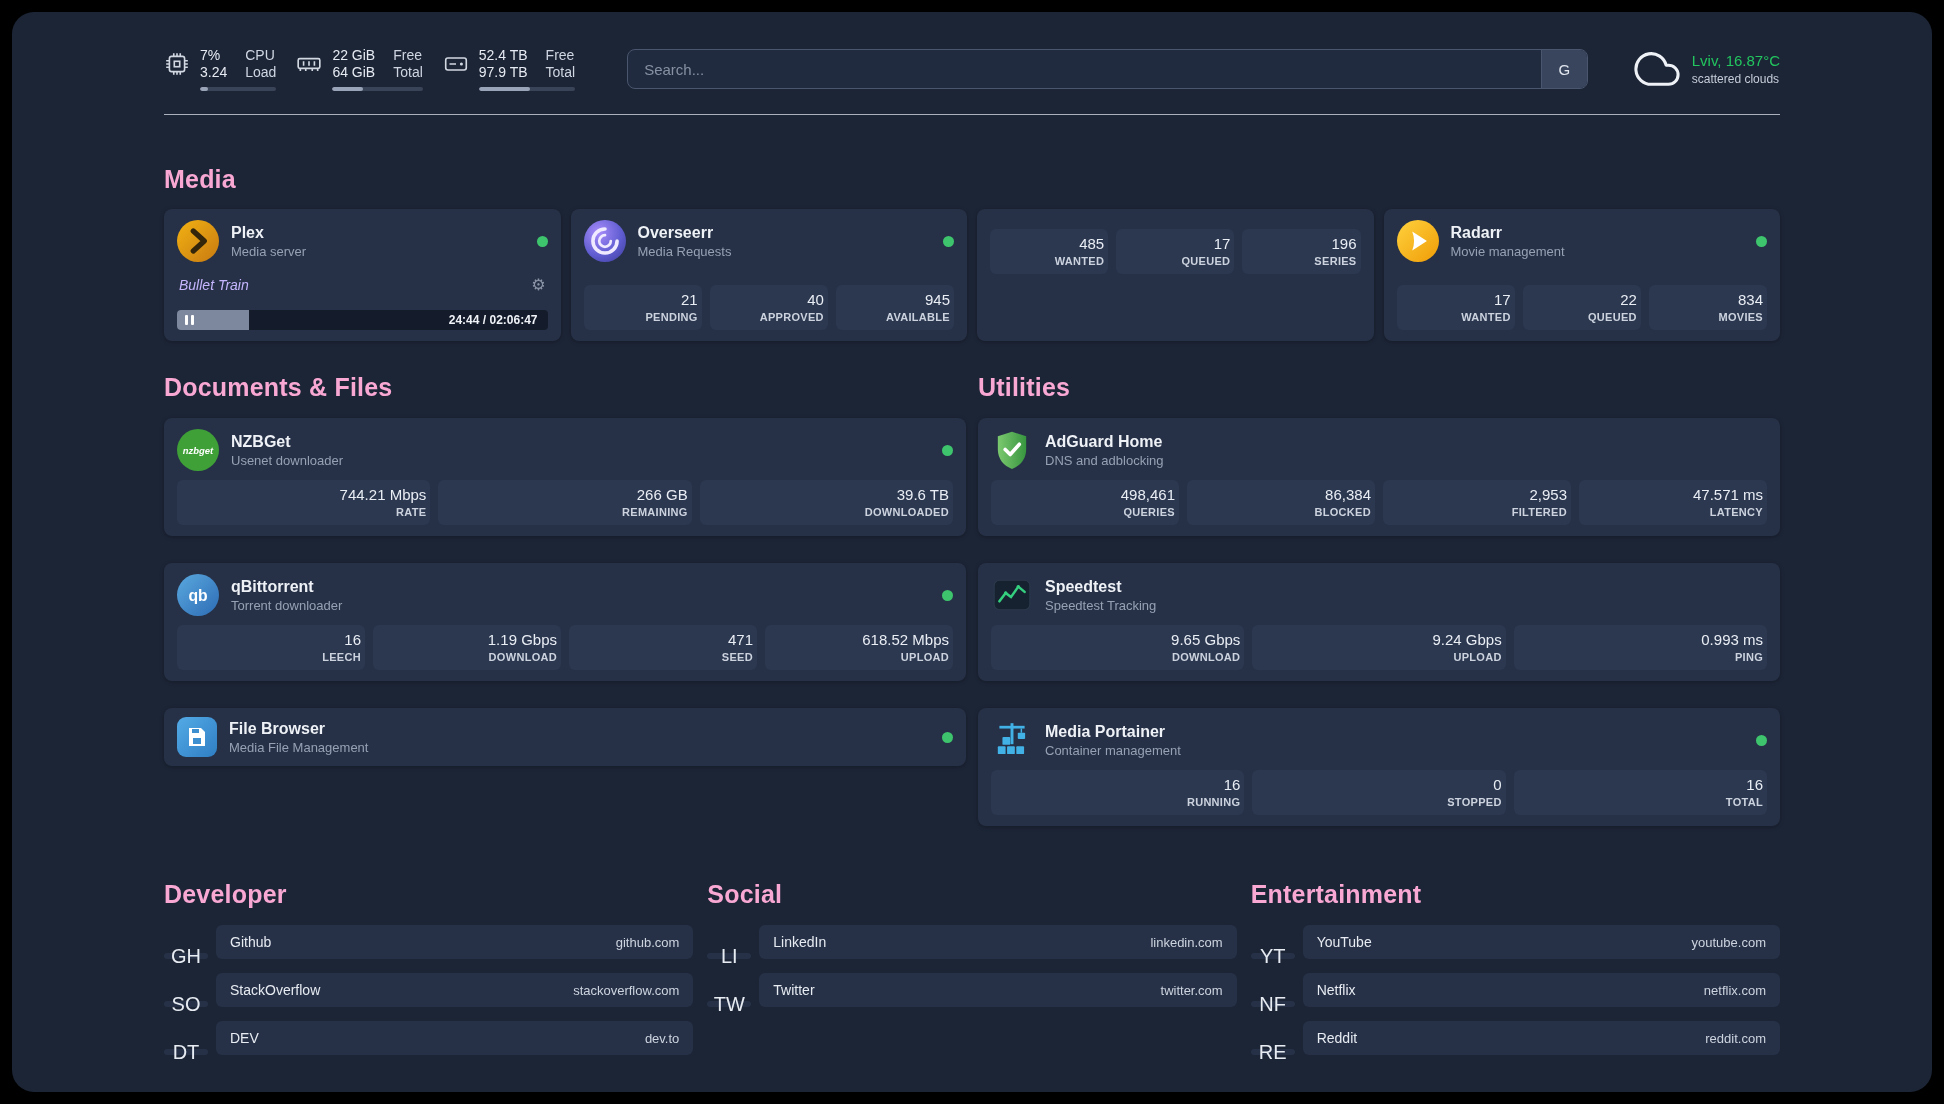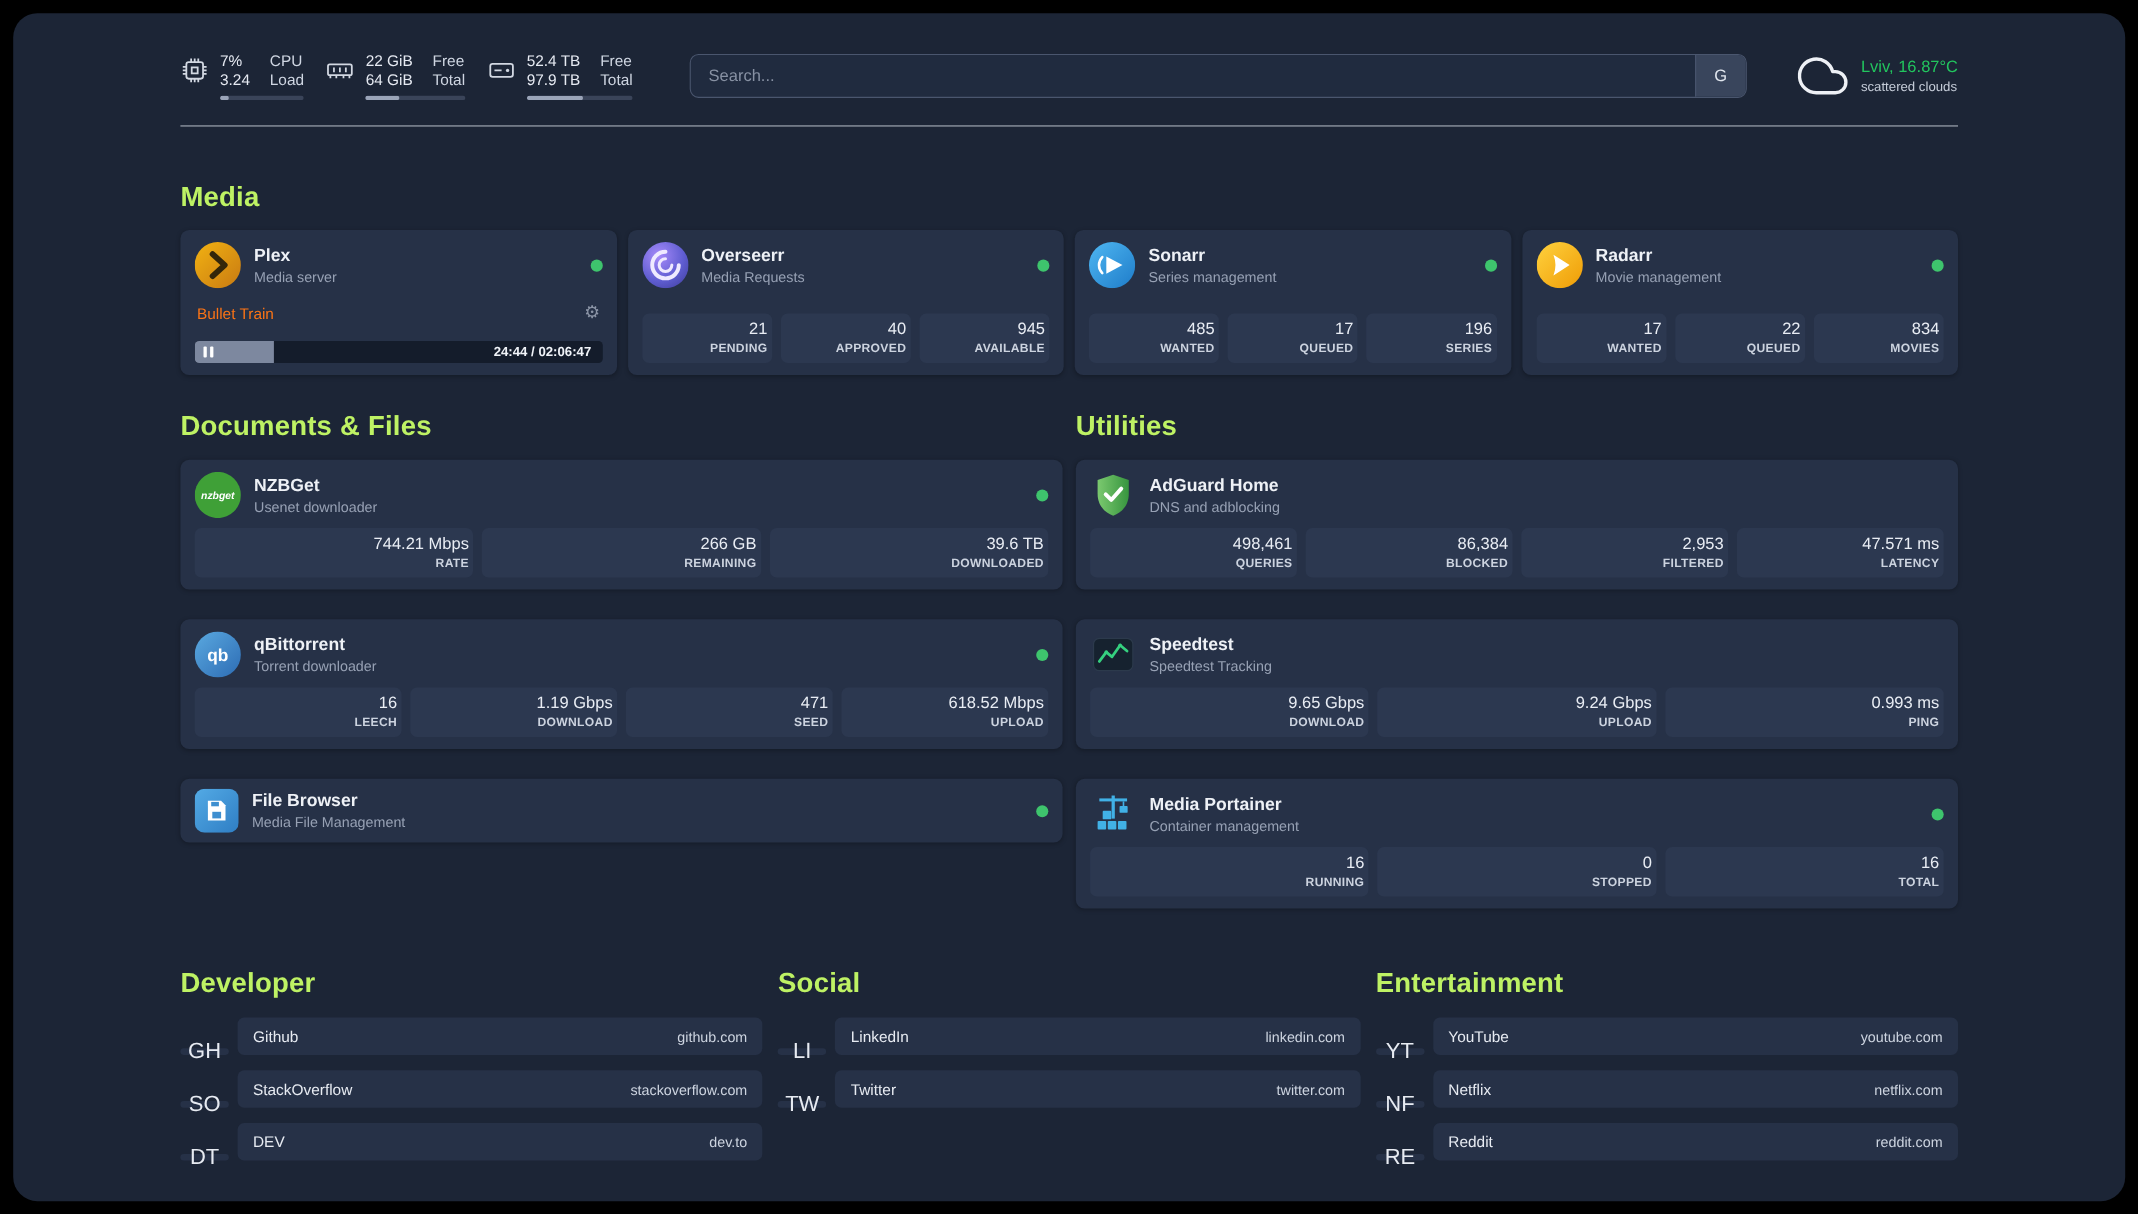--- a/index.html
+++ b/index.html
@@ -27,41 +27,41 @@
   .search input::placeholder { color:#8791a3; }
   .search-engine { width:46px; background:#39455c; border:0; border-left:1px solid #4a566e; color:#e2e7ef; font-size:15px; font-family:inherit; }
 
   .weather { flex:none; display:flex; align-items:center; gap:12px; }
   .weather-loc { font-size:15px; color:#22c55e; }
   .weather-cond { font-size:12px; color:#c6cdd9; margin-top:3px; }
 
   .divider { margin-top:22px; height:1px; background:#c3c9d4; opacity:.85; }
 
   
-  .section-title { font-size:25px; font-weight:700; color:#bef264; letter-spacing:.2px; }
+  .section-title { font-size:25px; font-weight:700; color:#f9a8d4; letter-spacing:.2px; }
   .media-section { margin-top:50px; }
   .media-section .section-title { margin-bottom:15px; }
   .grid-4 { display:grid; grid-template-columns:repeat(4,1fr); gap:10px; }
 
   .card { background:#263147; border-radius:8px; padding:11px 13px; box-shadow:0 1px 4px rgba(0,0,0,.25); }
   .media-card { height:132px; display:flex; flex-direction:column; justify-content:space-between; }
   .card-head { display:flex; align-items:center; gap:12px; min-height:42px; }
   .app-icon { width:42px; height:42px; flex:none; display:flex; align-items:center; justify-content:center; }
   .app-name { font-size:16px; font-weight:600; color:#eef1f6; }
   .app-sub { font-size:13px; color:#97a1b4; margin-top:2px; }
   .status-dot { width:11px; height:11px; border-radius:50%; background:#3ec46d; margin-left:auto; flex:none; }
 
   .stats { display:flex; gap:8px; margin-top:9px; }
   .stat-tile { flex:1; background:#2c3850; border-radius:6px; padding:6px 4px 7px; text-align:right; }
   .stat-value { font-size:15px; color:#e9edf4; }
   .stat-label { font-size:11px; font-weight:700; color:#ccd3df; margin-top:3px; letter-spacing:.3px; }
 
   
   .media-row { display:flex; align-items:center; justify-content:space-between; margin-top:4px; padding:0 2px; }
-  .media-title { font-size:14px; color:#f97316; }
+  .media-title { font-size:14px; color:#c4b5fd;font-style:italic; }
   .gear { font-size:16px; color:#8b94a6; line-height:1; }
   .player-bar { margin-top:6px; height:20px; background:#141c2b; border-radius:4px; position:relative; display:flex; align-items:center; overflow:hidden; }
   .player-fill { position:absolute; left:0; top:0; bottom:0; background:#7d889f; }
   .pause-btn { position:relative; display:flex; gap:3px; margin-left:8px; }
   .pause-btn i { width:3px; height:10px; background:#fff; border-radius:1px; }
   .player-time { position:relative; margin-left:auto; margin-right:10px; font-size:12px; font-weight:700; color:#f0f3f8; }
 
   .two-col { display:grid; grid-template-columns:1fr 1fr; gap:12px; margin-top:32px; }
   .col-cards { display:flex; flex-direction:column; gap:27px; margin-top:16px; }
   .compact { padding:8px 13px; }
@@ -243,40 +243,20 @@
               <div class="stat-label">APPROVED</div>
             </div>
             <div class="stat-tile" data-interactable="false">
               <div class="stat-value">945</div>
               <div class="stat-label">AVAILABLE</div>
             </div>
           </div>
         </div>
 
         <div class="card media-card" data-interactable="true">
-          <div class="card-head">
-            <span class="app-icon" data-interactable="false">
-              <svg width="42" height="42" viewBox="0 0 40 40">
-                <defs>
-                    <linearGradient id="song" x1="0" y1="0" x2="1" y2="1">
-                  <stop offset="0" stop-color="#4fb7f2"></stop>
-                      <stop offset="1" stop-color="#1e7cc9"></stop>
-                    </linearGradient>
-                  </defs>
-                <circle cx="20" cy="20" r="20" fill="url(#song)"></circle>
-                <path d="M11.5 27 a10 10 0 0 1 0-14" stroke="#fff" stroke-width="2.2" fill="none" stroke-linecap="round"></path>
-                <path d="M15 12.5 L29 20 L15 27.5 Z" fill="#fff"></path>
-              </svg>
-            </span>
-            <div class="app-meta">
-              <div class="app-name" data-interactable="false">Sonarr</div>
-              <div class="app-sub" data-interactable="false">Series management</div>
-            </div>
-            <span class="status-dot" data-interactable="false"></span>
-          </div>
           <div class="stats">
             <div class="stat-tile" data-interactable="false">
               <div class="stat-value">485</div>
               <div class="stat-label">WANTED</div>
             </div>
             <div class="stat-tile" data-interactable="false">
               <div class="stat-value">17</div>
               <div class="stat-label">QUEUED</div>
             </div>
             <div class="stat-tile" data-interactable="false">

